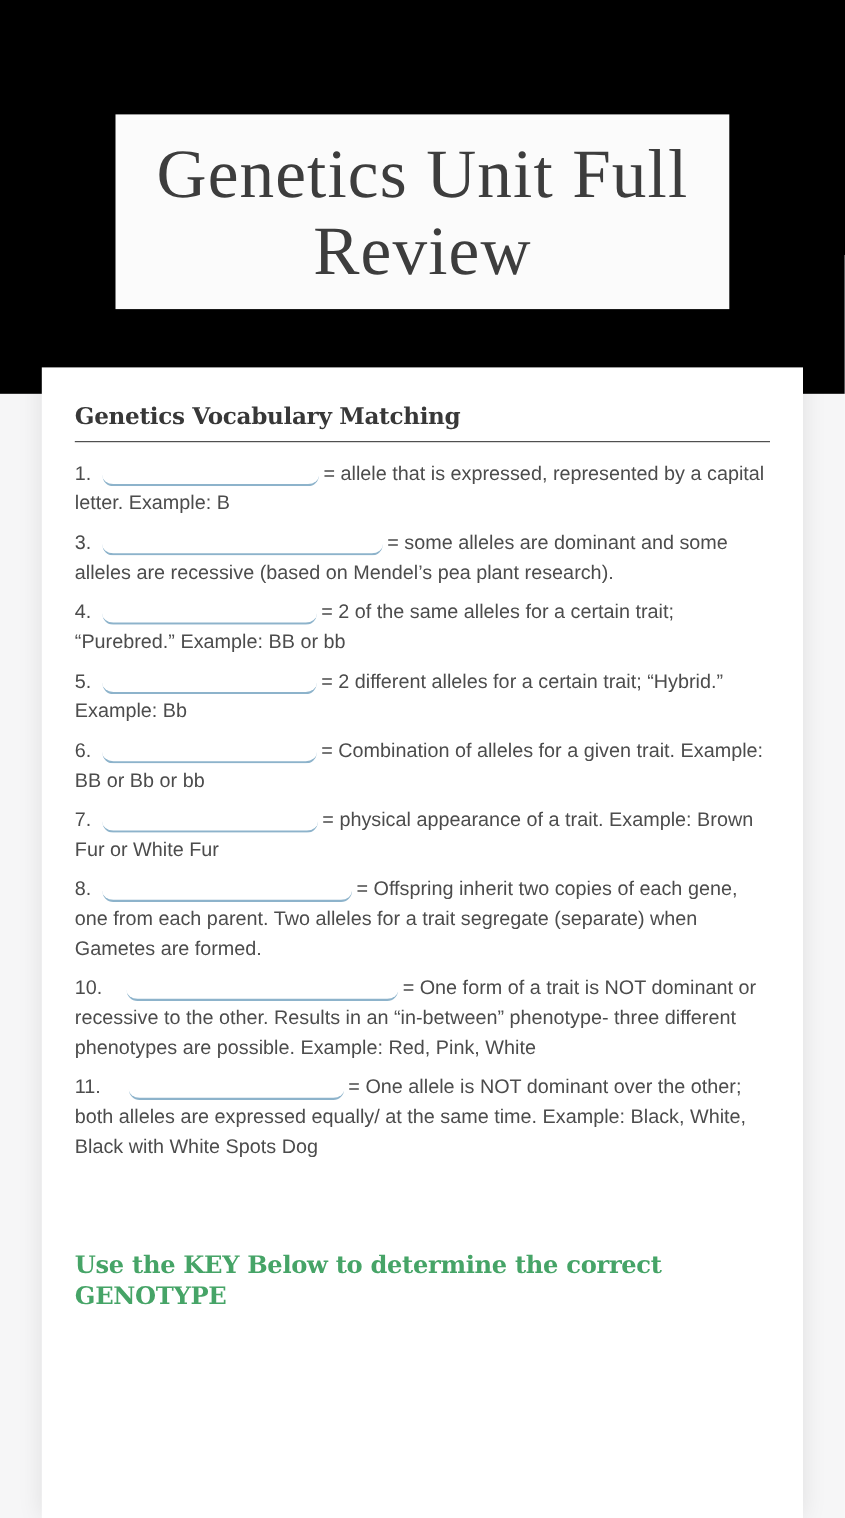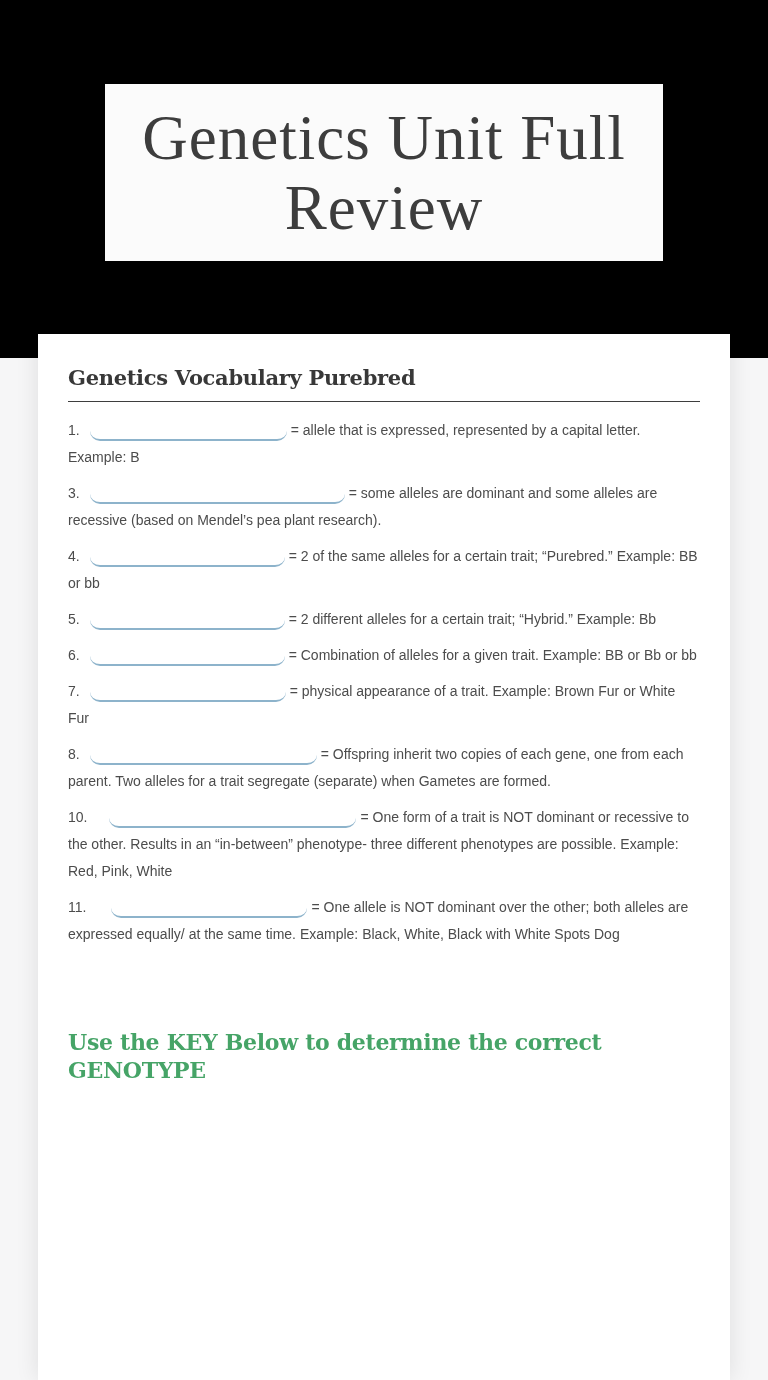--- a/index.html
+++ b/index.html
@@ -10,21 +10,21 @@
     font-family: "Liberation Sans", sans-serif;
   }
   .black-band {
     position: absolute;
     top: 0; left: 0;
     width: 768px; height: 358px;
     background: #000000;
   }
   .title-card {
     position: absolute;
-    left: 105px; top: 84px;
+    left: 105px; top: 104px;
     width: 558px; height: 177px;
     background: #fbfbfb;
     display: flex;
     align-items: center;
     justify-content: center;
   }
   .title-card h1 {
     font-family: "Liberation Serif", serif;
     font-weight: 400;
     font-size: 63px;
@@ -50,21 +50,21 @@
     color: #383838;
     letter-spacing: -0.3px;
   }
   .divider {
     border: none;
     border-top: 1px solid #3e3e3e;
     margin-top: 9px;
     margin-bottom: 15px;
   }
   .item {
-    font-size: 14px;
+    font-size: 18px;
     line-height: 27px;
     color: #4c4c4c;
     margin-bottom: 9px;
   }
   .item .num { color: #4c4c4c; }
   .blank {
     display: inline-block;
     height: 24px;
     vertical-align: -6px;
     border-bottom: 2px solid #8db3cb;
@@ -87,21 +87,21 @@
 <body>
 
 <div class="black-band" style="background: rgb(0, 0, 0);"></div>
 
 <div class="title-card">
   <h1>Genetics Unit Full Review</h1>
 </div>
 
 <div class="sheet">
 
-  <h2 class="vocab-heading">Genetics Vocabulary Purebred</h2>
+  <h2 class="vocab-heading">Genetics Vocabulary Matching</h2>
   <hr class="divider">
 
   <div id="items-container">
   <p class="item"><span class="num" style="margin-right: 6px;">1.</span><span class="blank" style="width: 197px; border-bottom-color: rgb(141, 179, 203);"></span><span class="def">= allele that is expressed, represented by a capital letter. Example: B</span></p>
 
 
   <p class="item"><span class="num" style="margin-right: 6px;">3.</span><span class="blank" style="width: 255px; border-bottom-color: rgb(141, 179, 203);"></span><span class="def">= some alleles are dominant and some alleles are recessive (based on Mendel’s pea plant research).</span></p>
 
   <p class="item"><span class="num" style="margin-right: 6px;">4.</span><span class="blank" style="width: 195px; border-bottom-color: rgb(141, 179, 203);"></span><span class="def">= 2 of the same alleles for a certain trait; “Purebred.” Example: BB or bb</span></p>
 

